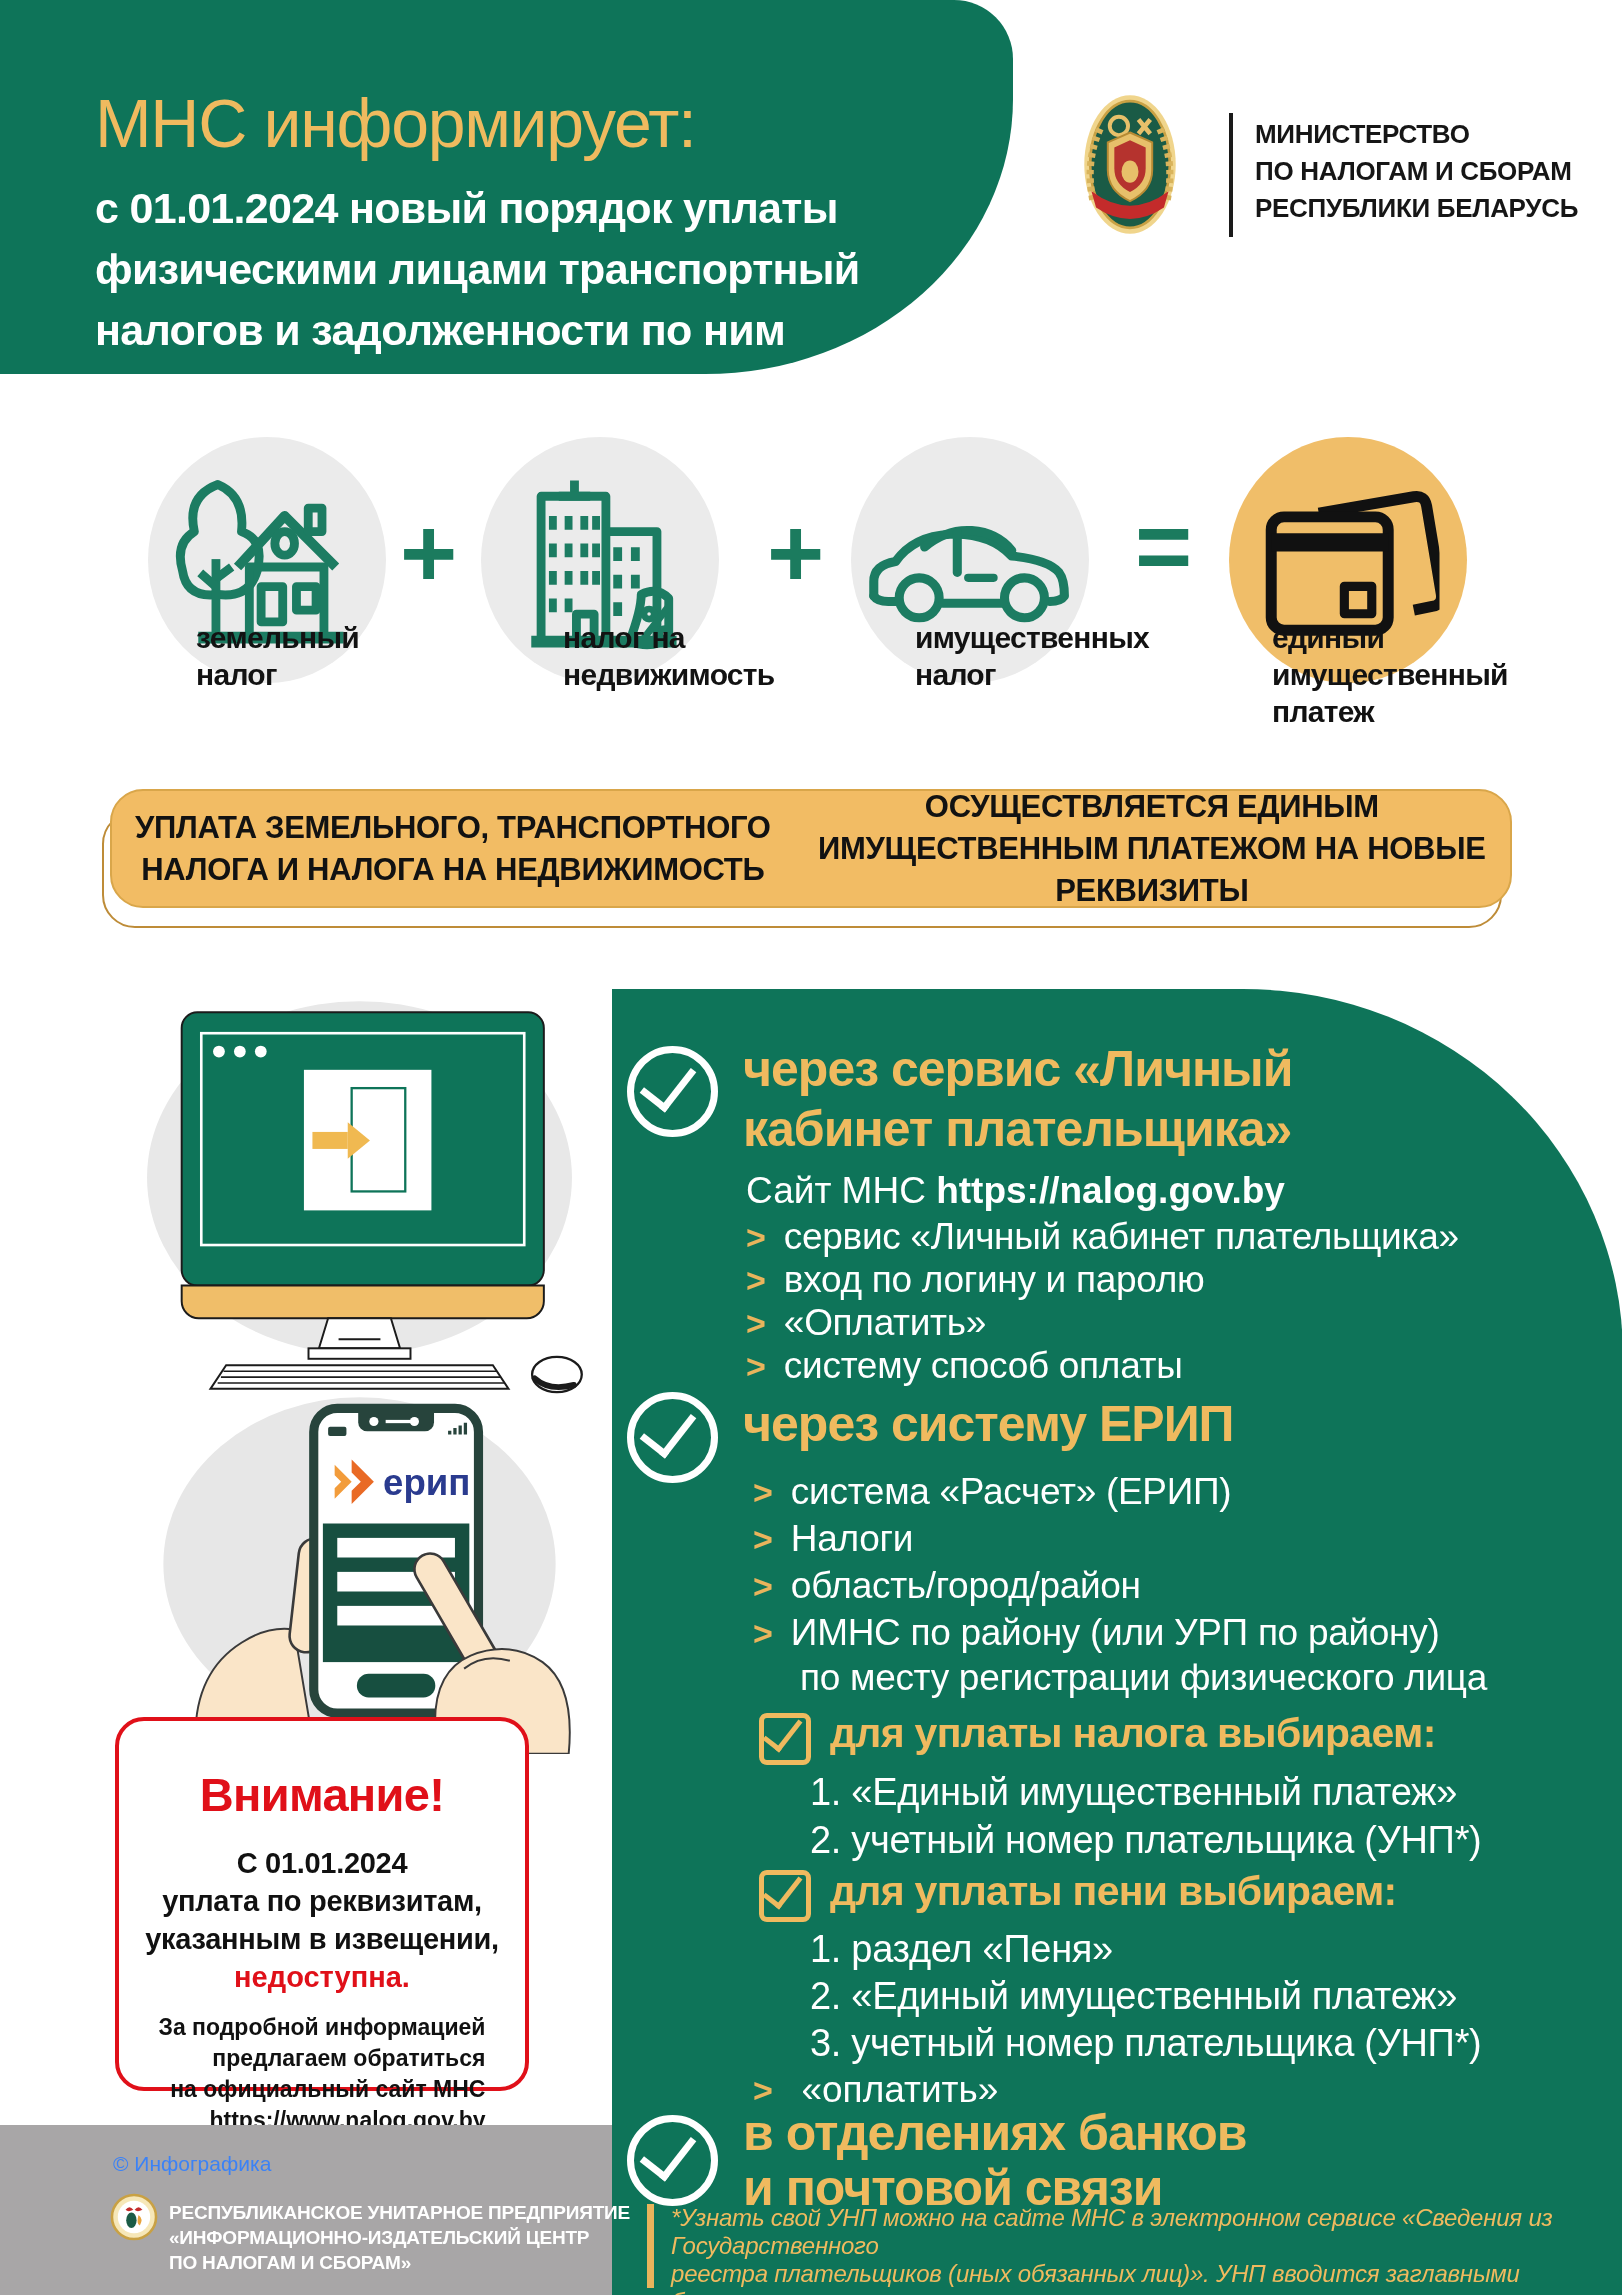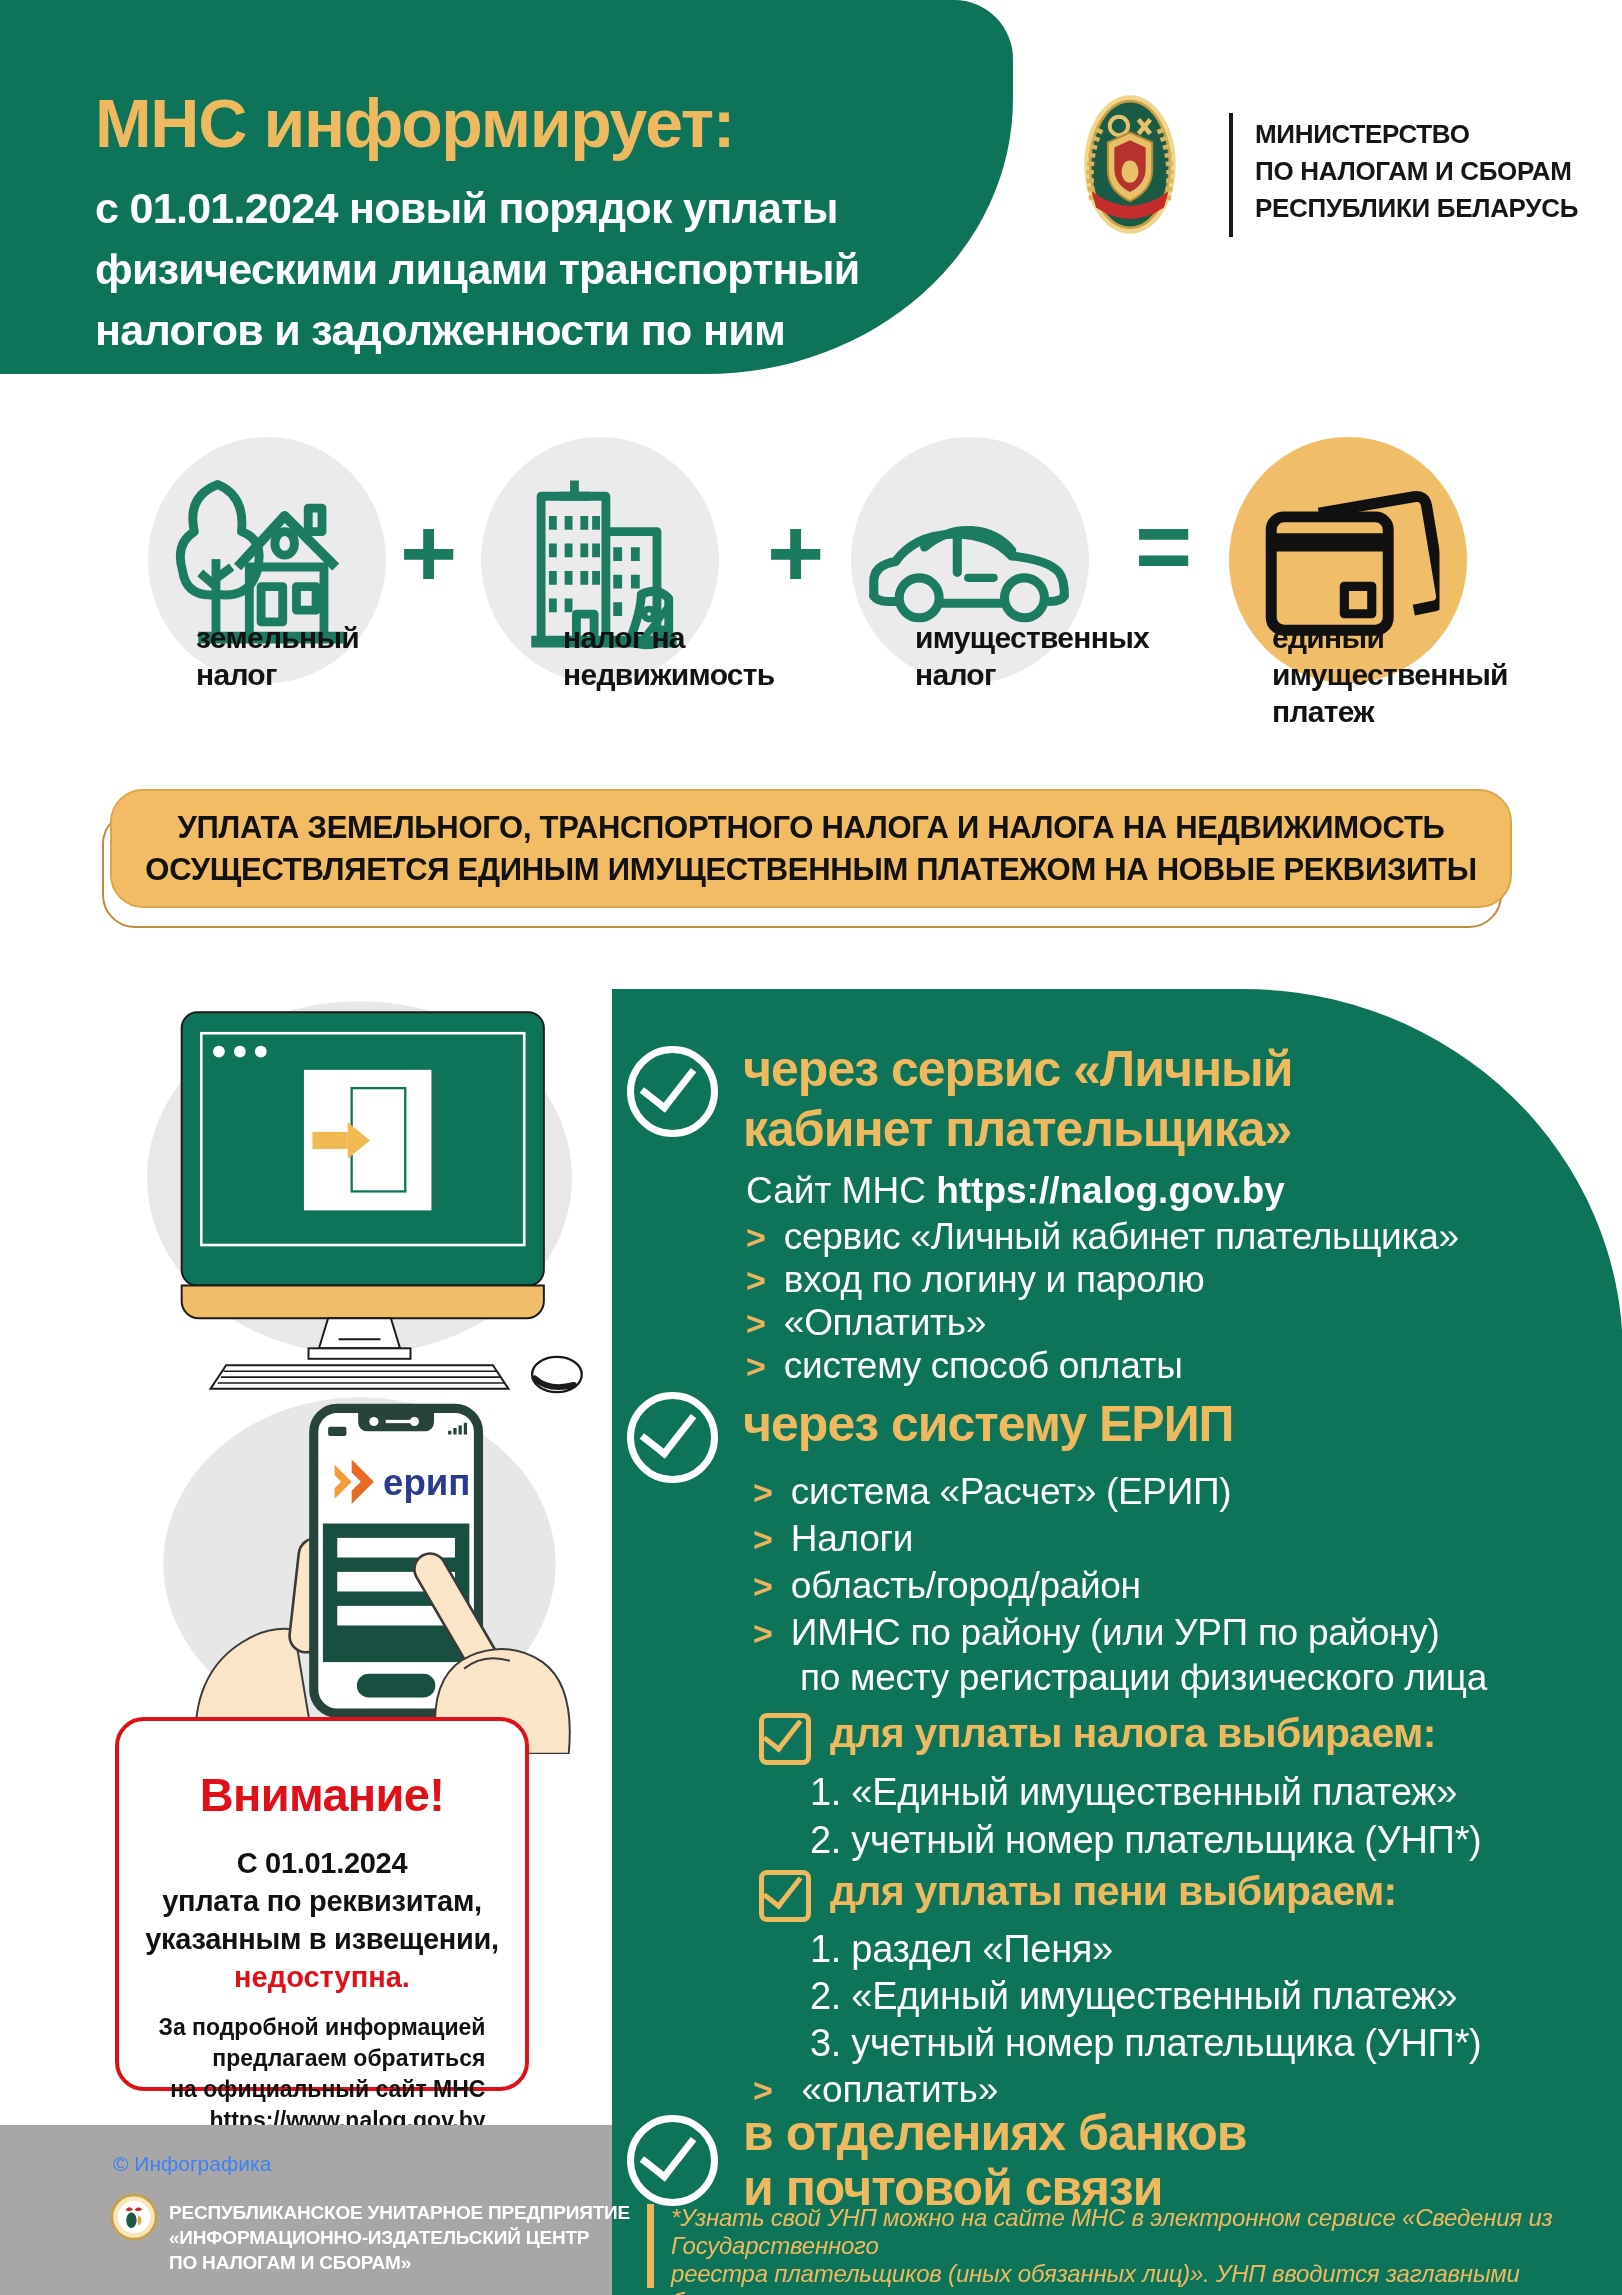--- a/index.html
+++ b/index.html
@@ -9,21 +9,21 @@
   }
   .abs{position:absolute;}
 
   
   .header{
     left:0;top:0;width:1013px;height:374px;background:#0E7459;
     border-bottom-right-radius:308px 275px;border-top-right-radius:59px;
   }
   .header-title{
     left:95px;top:84px;width:851px;color:#EFBA5F;
-    font-size:68px;font-weight:700;letter-spacing:-1.3px;
+    font-size:68px;font-weight:400;letter-spacing:-1.3px;
   }
   .header-sub{
     left:95px;top:178px;width:877px;color:#ffffff;
     font-size:43px;font-weight:700;line-height:61px;letter-spacing:-0.7px;
   }
   .ministry-text{
     left:1255px;top:116px;width:366px;color:#161616;
     font-size:26px;font-weight:700;line-height:37px;letter-spacing:-0.3px;
   }
   .ministry-divider{left:1229px;top:113px;width:3.9px;height:124px;background:#1a1a1a;}
@@ -38,21 +38,21 @@
   }
 
   
   .banner{left:110px;top:789px;width:1402px;height:119px;}
   .banner::before{
     content:"";position:absolute;left:-7.9px;right:10.5px;top:22px;bottom:-19.6px;
     background:#ffffff;border:2.6px solid #BE8C38;border-radius:33px;
   }
   .banner-face{
     position:absolute;inset:0;background:#F2BC64;border:2px solid #D9A64A;border-radius:33px;
-    display:flex;flex-direction:column;justify-content:center;align-items:center;
+    display:flex;flex-direction:row;justify-content:center;align-items:center;
     color:#121212;font-size:31px;font-weight:800;line-height:42px;letter-spacing:-0.3px;text-align:center;
   }
 
   
   .panel{
     left:612px;top:989px;width:1011px;height:1306px;background:#0E7459;
     border-top-right-radius:380px 366px;
   }
   .chk{width:77px;height:77px;border:7.2px solid #fff;border-radius:50%;}
   .chk::after{

